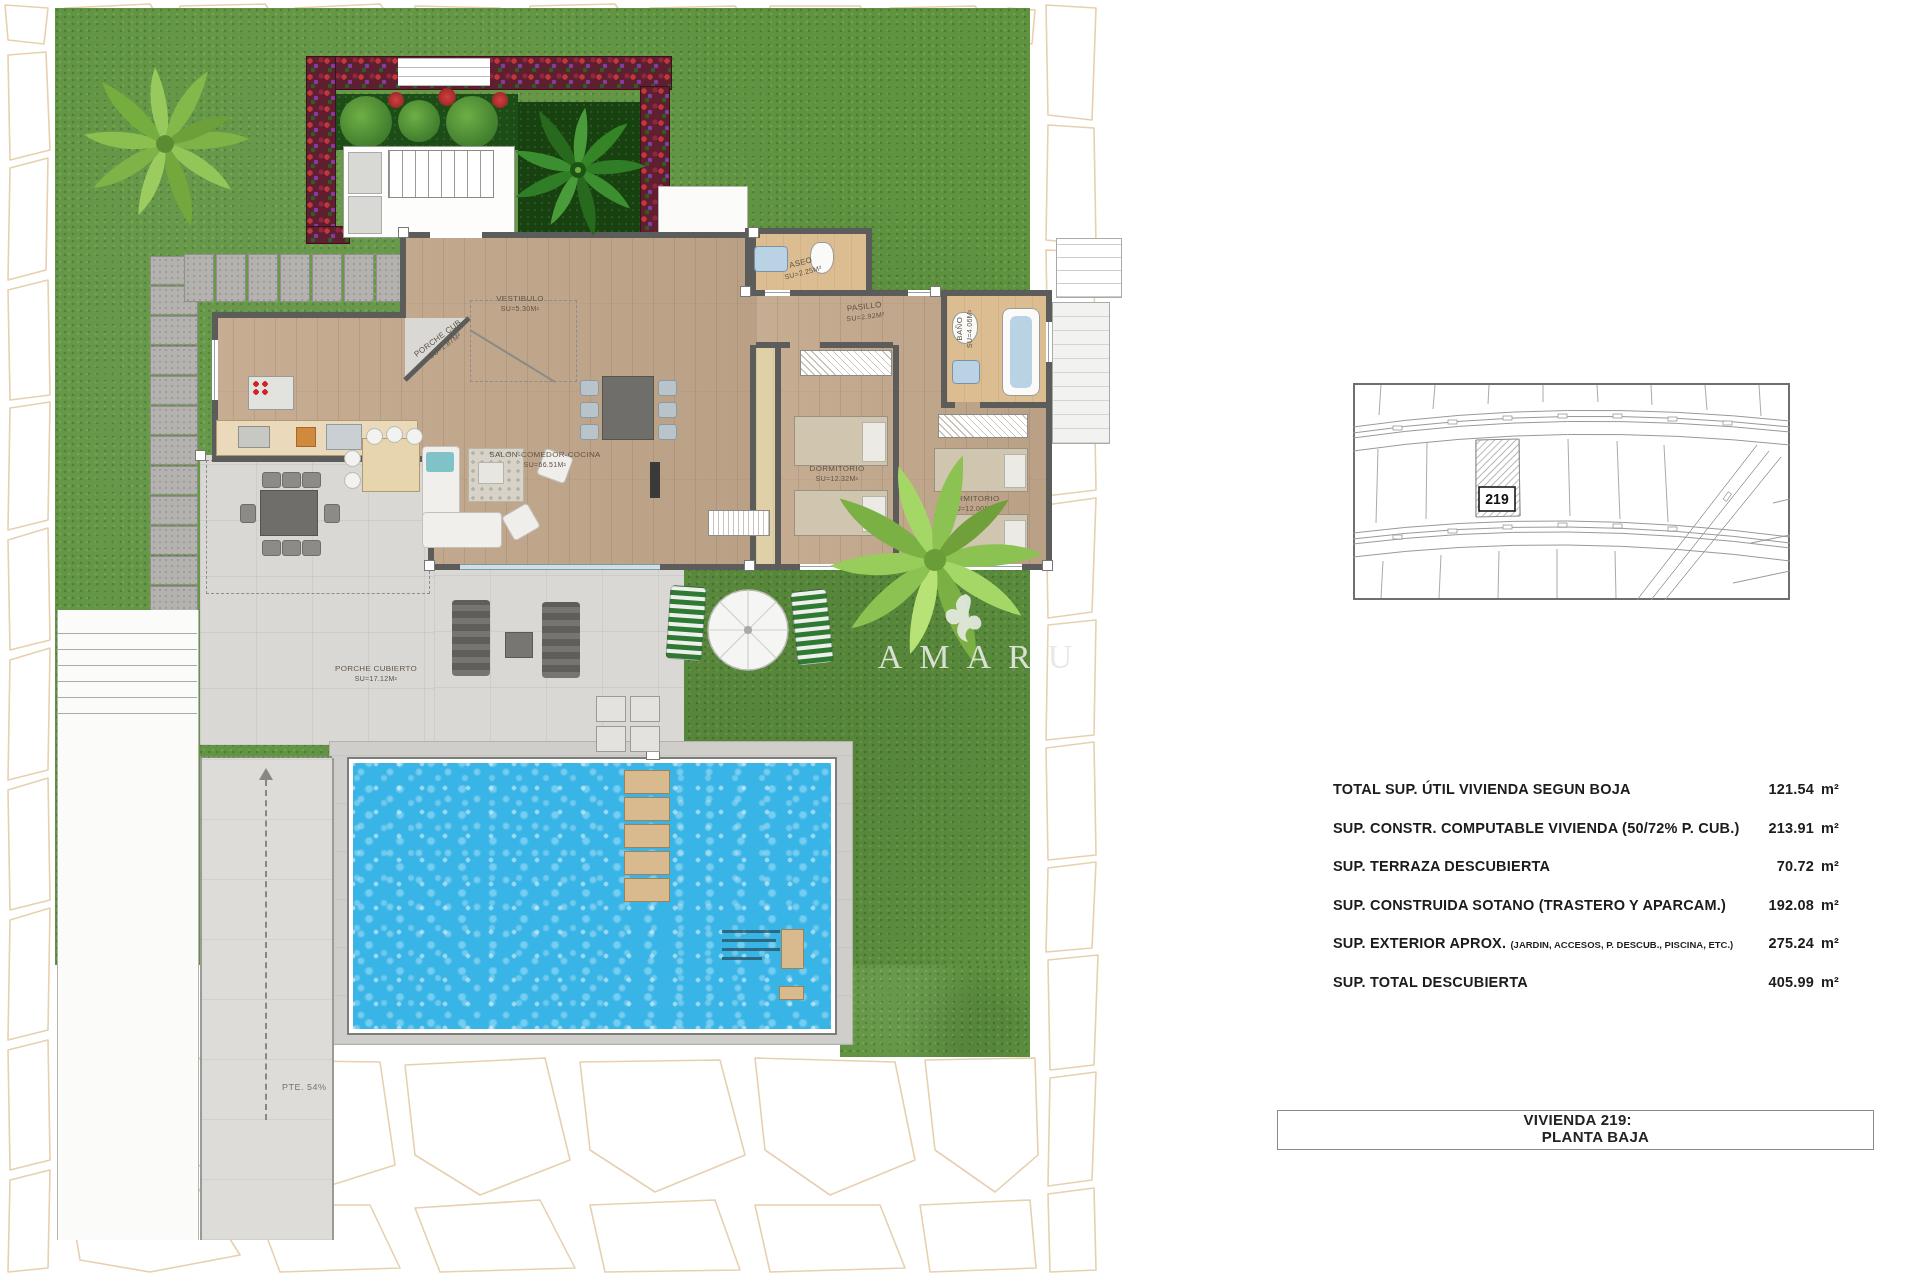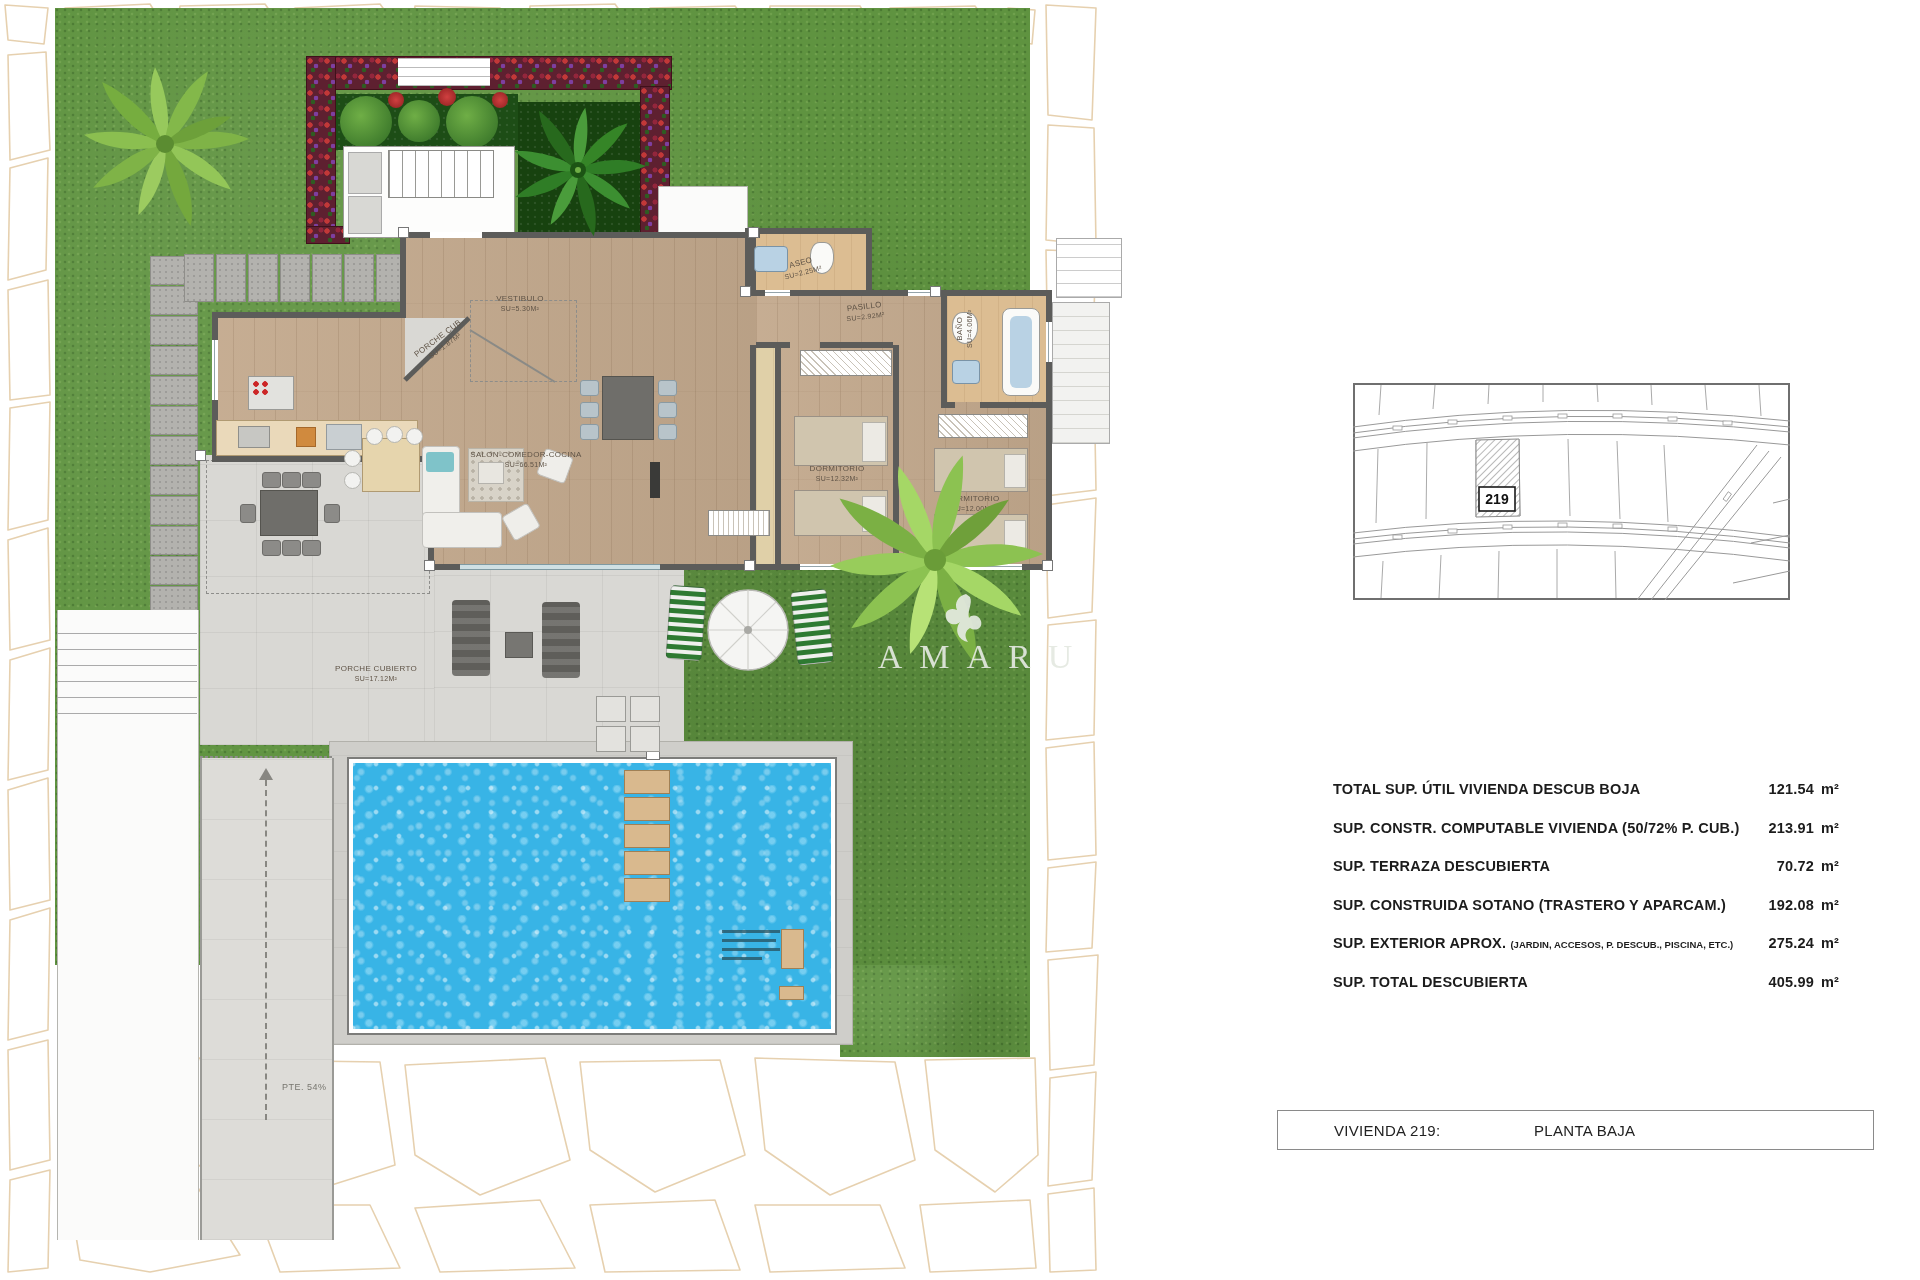--- a/index.html
+++ b/index.html
@@ -74,21 +74,21 @@
   
   .areas{position:absolute;left:1333px;top:781px;width:520px;}
   .trow{display:flex;align-items:baseline;height:16px;margin-bottom:22.5px;
     font-size:14.5px;font-weight:700;color:#1c1c1c;letter-spacing:.2px;}
   .trow .lbl{flex:1;white-space:nowrap;}
   .trow .sub{font-size:9.5px;font-weight:700;letter-spacing:0;}
   .trow .val{min-width:58px;text-align:right;}
   .trow .unit{width:32px;padding-left:7px;}
   .titlebar{position:absolute;left:1277px;top:1110px;width:595px;height:38px;background:#fff;
     border:1.5px solid #8a8a8a;display:flex;align-items:center;
-    font-size:15px;font-weight:400;color:#222;letter-spacing:.3px;}
+    font-size:15px;font-weight:700;color:#222;letter-spacing:.3px;flex-direction:column;}
   .titlebar .t1{margin-left:56px;width:160px;}
   .titlebar .t2{margin-left:40px;}
   .logo-text{position:absolute;left:850px;top:638px;width:250px;text-align:center;
     font-family:"Liberation Serif",serif;font-size:34px;letter-spacing:17px;text-indent:17px;
     color:#e4e9e1;opacity:.92;}
   .ramp-label{position:absolute;font-size:9px;color:#77766f;letter-spacing:.5px;}
 </style>
 </head>
 <body>
 
@@ -384,21 +384,21 @@
     </g>
     <circle cx="44" cy="44" r="4" fill="#a9a9a5"></circle>
   </svg>
 
   <div class="rlabel" style="left:460px;top:294px;width:120px">
     <span>VESTIBULO</span><span class="area">Su=5.30m²</span>
   </div>
   <div class="rlabel" style="left:398px;top:332px;width:88px;transform:rotate(-37deg)">
     <span>PORCHE CUB.</span><span class="area">Su=1.87m²</span>
   </div>
-  <div class="rlabel" style="left:436px;top:450px;width:180px">
+  <div class="rlabel" style="left:455px;top:450px;width:180px">
     <span>SALON-COMEDOR-COCINA</span><span class="area">Su=66.51m²</span>
   </div>
   <div class="rlabel" style="left:762px;top:258px;width:80px;transform:rotate(-14deg)">
     <span>ASEO</span><span class="area">Su=2.25m²</span>
   </div>
   <div class="rlabel" style="left:810px;top:302px;width:110px;transform:rotate(-7deg)">
     <span>PASILLO</span><span class="area">Su=2.92m²</span>
   </div>
   <div class="rlabel" style="left:920px;top:319px;width:90px;transform:rotate(-90deg)">
     <span>BAÑO</span><span class="area">Su=4.06m²</span>
@@ -536,21 +536,21 @@
         <rect x="315" y="144" width="9" height="4"></rect>
       <rect x="370" y="112" width="9" height="4" transform="rotate(-55 374 114)"></rect>
     </g>
     <path d="M123,57 L166,56 L167,133 L123,134 Z" fill="url(#hpat)" stroke="#888"></path>
     <rect x="126" y="104" width="36" height="24" fill="#fff" stroke="#1a1a1a" stroke-width="1.6"></rect>
     <text x="144" y="121" text-anchor="middle" font-family="Liberation Sans, sans-serif" font-size="14" font-weight="bold" fill="#111">219</text>
   </svg>
 
   <div class="areas">
     <div class="trow">
-      <span class="lbl"><span>TOTAL SUP. ÚTIL VIVIENDA DESCUB BOJA</span> <span class="sub"></span></span>
+      <span class="lbl"><span>TOTAL SUP. ÚTIL VIVIENDA SEGUN BOJA</span> <span class="sub"></span></span>
       <span class="val">121.54</span>
       <span class="unit">m²</span>
     </div>
     <div class="trow">
       <span class="lbl"><span>SUP. CONSTR. COMPUTABLE VIVIENDA (50/72% P. CUB.)</span> <span class="sub"></span></span>
       <span class="val">213.91</span>
       <span class="unit">m²</span>
     </div>
     <div class="trow">
       <span class="lbl"><span>SUP. TERRAZA DESCUBIERTA</span> <span class="sub"></span></span>

